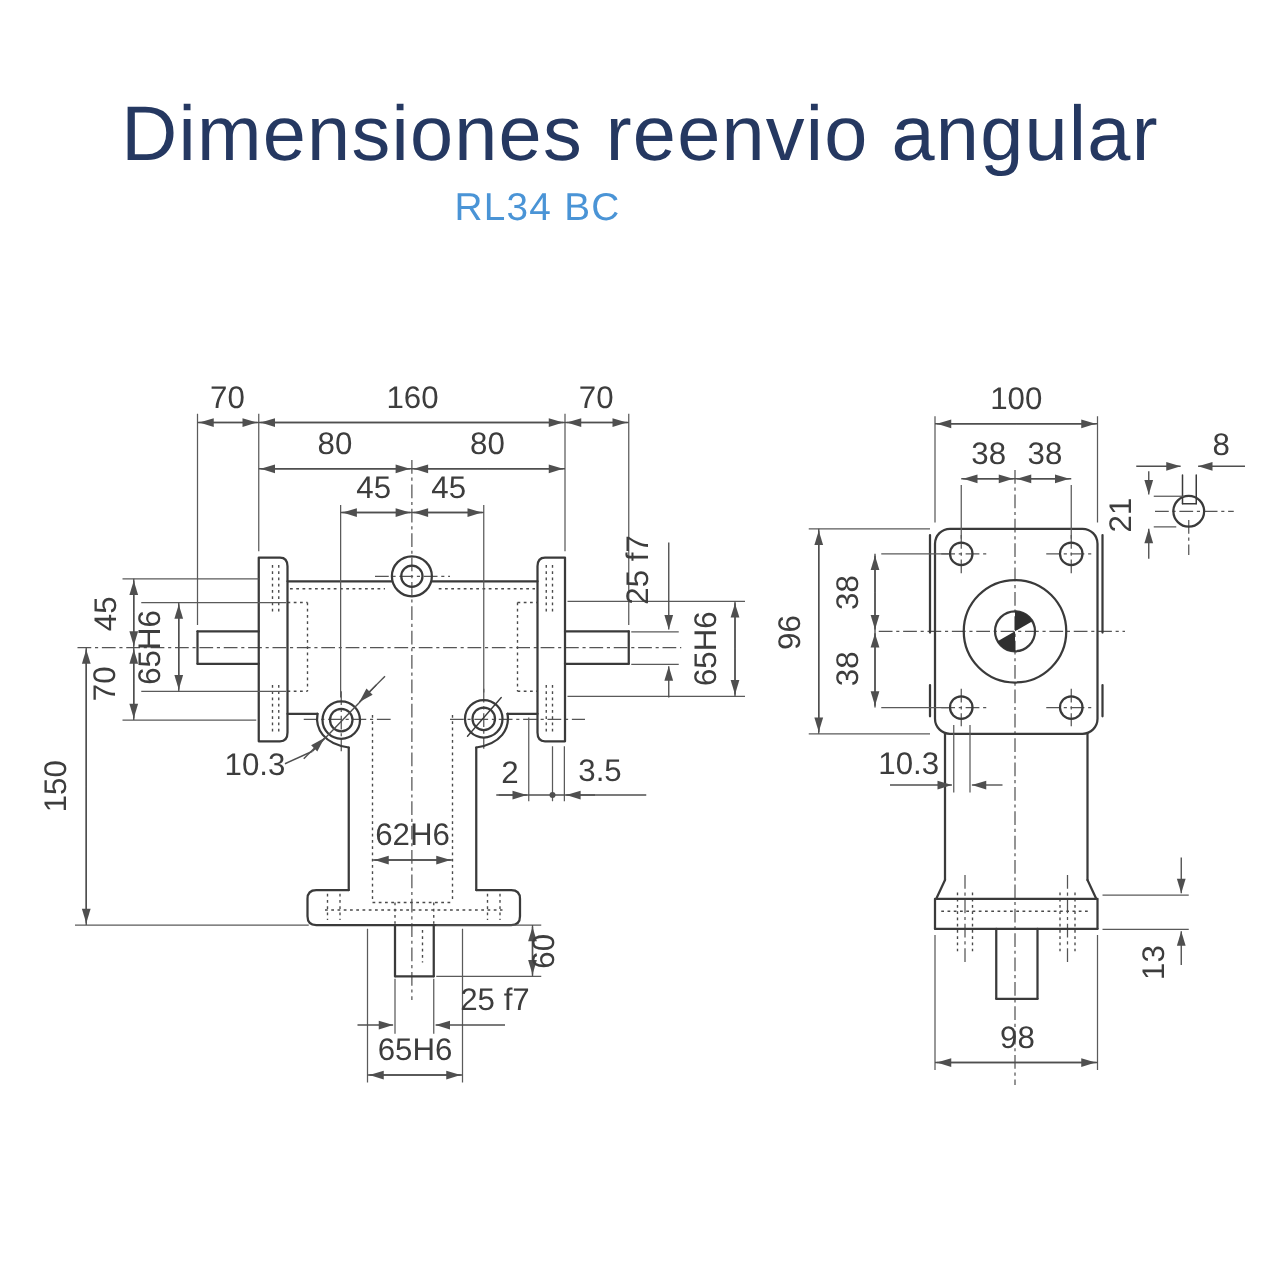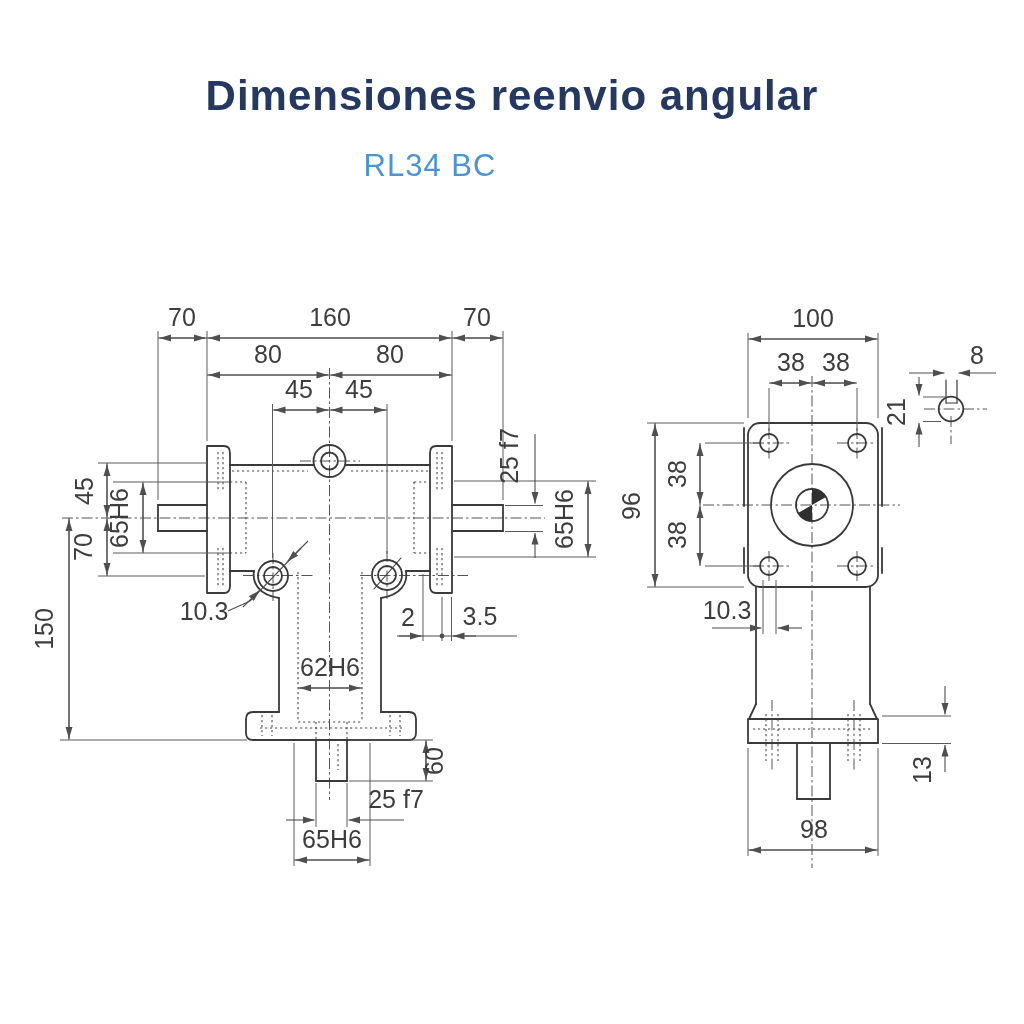--- a/index.html
+++ b/index.html
@@ -1,19 +1,19 @@
 <!DOCTYPE html>
 <html><head>
 <meta charset="utf-8">
 <style>
   html,body{margin:0;padding:0;background:#ffffff;}
   .page{position:relative;width:1024px;height:1024px;background:#fff;overflow:hidden;
         font-family:"Liberation Sans", sans-serif;}
   .title{position:absolute;top:72px;left:0;width:1024px;text-align:center;
-         font-size:42px;font-weight:700;letter-spacing:1px;}
+         font-size:62px;font-weight:400;letter-spacing:1px;}
   .subtitle{position:absolute;top:148px;left:0;width:860px;text-align:center;
             font-size:31px;font-weight:500;letter-spacing:1px;}
   svg{position:absolute;top:0;left:0;}
   svg text{font-family:"Liberation Sans", sans-serif;font-size:25px;fill:#3d3d3d;}
   .outline{stroke:#3a3a3a;stroke-width:1.8;fill:none;stroke-linejoin:round;stroke-linecap:round;}
   .hidden-l{stroke:#4a4a4a;stroke-width:1.1;fill:none;stroke-dasharray:2.2 2.8;}
   .center-l{stroke:#555555;stroke-width:1;fill:none;stroke-dasharray:11 3 2.5 3;}
   .dim{stroke:#4f4f4f;stroke-width:1.1;fill:none;}
   .ext{stroke:#5a5a5a;stroke-width:1;fill:none;}
 </style>

